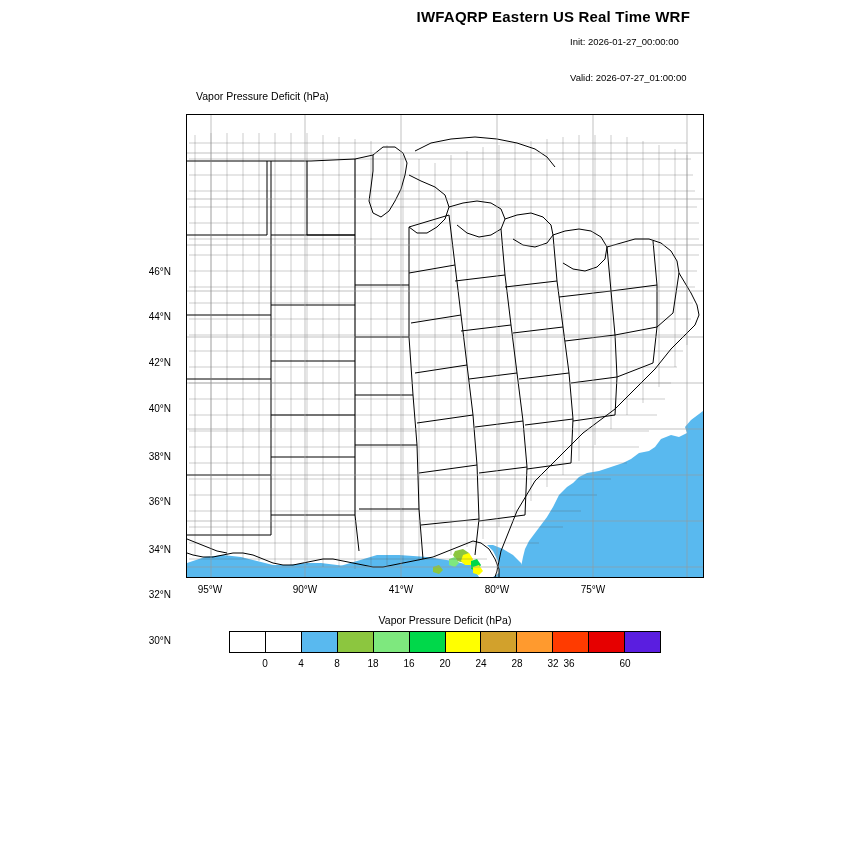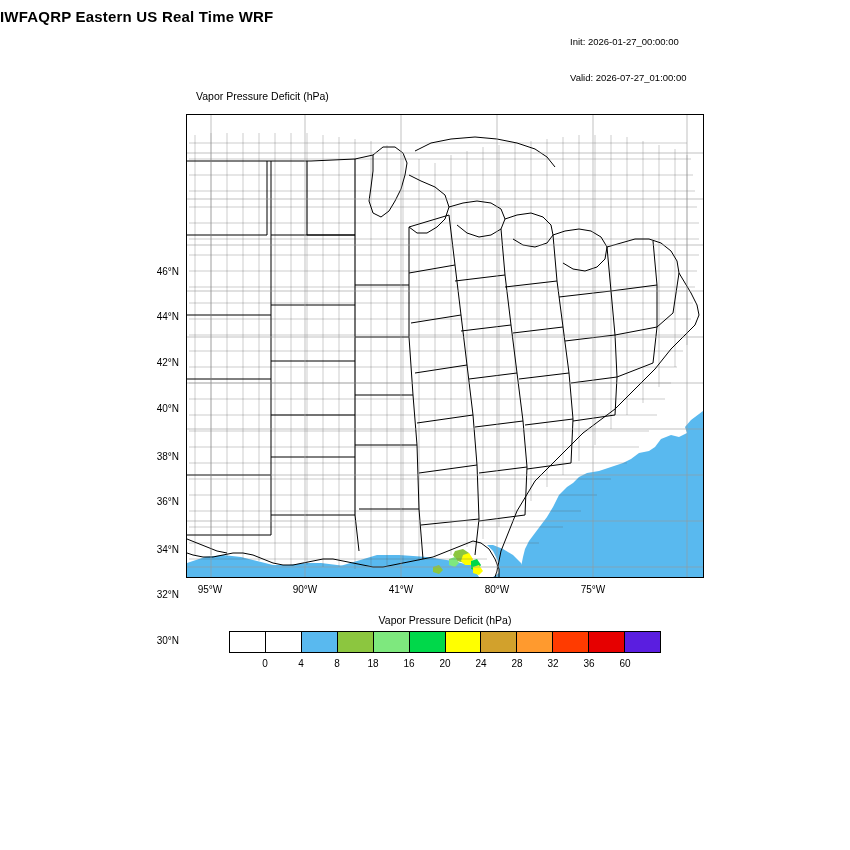--- a/index.html
+++ b/index.html
@@ -15,21 +15,21 @@
     color: #000000;
     overflow: hidden;
   }
 
   
   #main-title {
     position: absolute;
     left: 0;
     top: 8px;
     width: 690px;
-    text-align: left;
+    text-align: right;
     font-size: 15px;
     font-weight: bold;
     letter-spacing: 0.2px;
   }
   #run-info {
     position: absolute;
     left: 562px;
     top: 12px;
     font-size: 9.5px;
     line-height: 12px;
@@ -55,21 +55,21 @@
     border: 1px solid #000000;
     box-sizing: border-box;
     background: #ffffff;
     overflow: hidden;
   }
   #map-svg { display: block; }
 
   
   .lat-label {
     position: absolute;
-    right: 1px;
+    right: 9px;
     font-size: 10px;
     text-align: right;
     white-space: nowrap;
   }
   #lat-axis {
     position: absolute;
     left: 112px;
     top: 114px;
     width: 68px;
     height: 464px;
@@ -390,18 +390,18 @@
 <div id="cbar-ticks">
   <div class="cbar-tick" style="left:36px">0</div>
   <div class="cbar-tick" style="left:72px">4</div>
   <div class="cbar-tick" style="left:108px">8</div>
   <div class="cbar-tick" style="left:144px">18</div>
   <div class="cbar-tick" style="left:180px">16</div>
   <div class="cbar-tick" style="left:216px">20</div>
   <div class="cbar-tick" style="left:252px">24</div>
   <div class="cbar-tick" style="left:288px">28</div>
   <div class="cbar-tick" style="left:324px">32</div>
-  <div class="cbar-tick" style="left:360px">36</div>
+  <div class="cbar-tick" style="left:340px">36</div>
   <div class="cbar-tick" style="left:396px">60</div>
 </div>
 
 <div id="footer">
 </div>
 
 </body></html>

